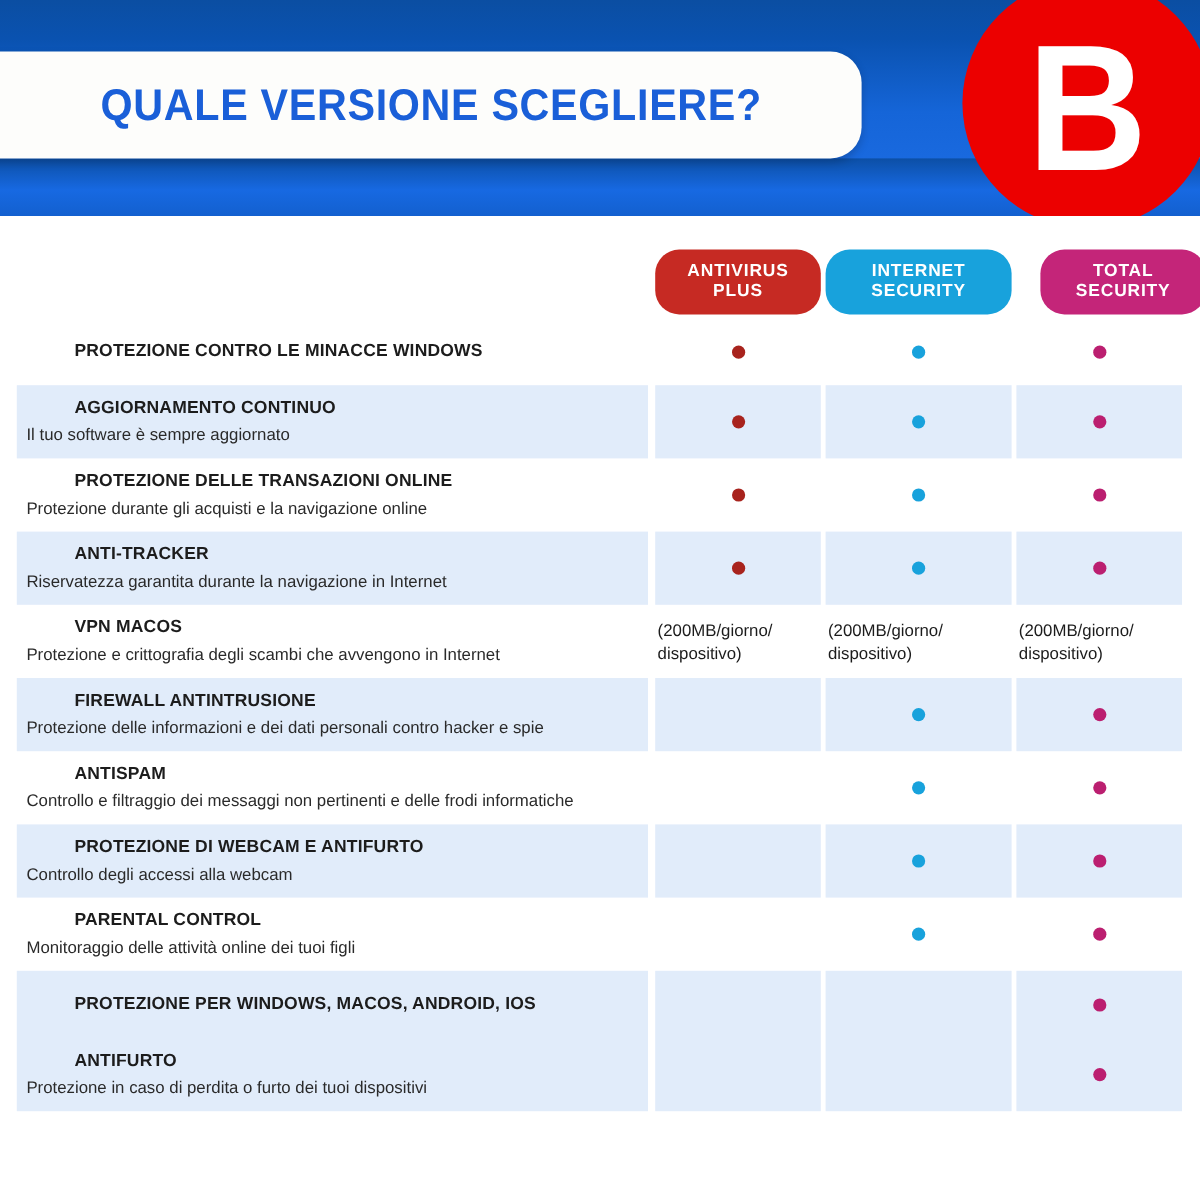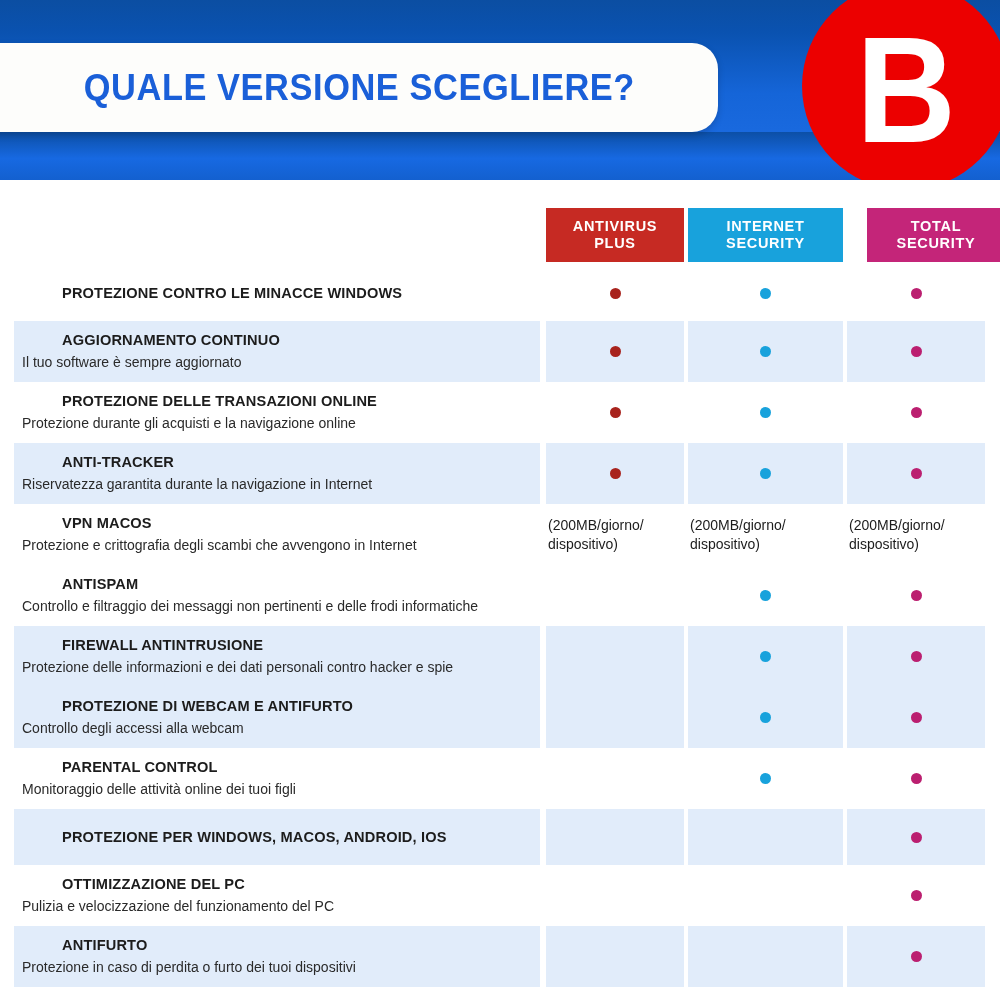--- a/index.html
+++ b/index.html
@@ -94,20 +94,21 @@
     display: flex;
     flex-direction: column;
     align-items: center;
     justify-content: center;
     color: #ffffff;
     font-size: 14.5px;
     font-weight: 700;
     letter-spacing: 0.7px;
     line-height: 17px;
     text-align: right;
+    border-radius: 20px;
   }
   .col-head.c0 { left: 546px; width: 138px; background: #c62a23; }
   .col-head.c1 { left: 688px; width: 155px; background: #18a2dc; }
   .col-head.c2 { left: 847px; width: 138px; background: #c42579; margin-left: 20px; }
 
   .rows {
     position: absolute;
     left: 0; top: 85px;
     width: 1000px;
   }
@@ -306,20 +307,41 @@
             <div class="cell-text">(200MB/giorno/ dispositivo)</div>
           </div>
           <div class="cell k1">
             <div class="cell-text">(200MB/giorno/ dispositivo)</div>
           </div>
           <div class="cell k2">
             <div class="cell-text">(200MB/giorno/ dispositivo)</div>
           </div>
         </div>
       </div>
+      <div class="row alt">
+        <div class="stripe-left"></div>
+        <div class="stripe-c0"></div>
+        <div class="stripe-c1"></div>
+        <div class="stripe-c2"></div>
+        <div class="row-inner">
+          <div class="feature">
+            <div class="f-title">FIREWALL ANTINTRUSIONE</div>
+            <div class="f-sub">Protezione delle informazioni e dei dati personali contro hacker e spie</div>
+          </div>
+          <div class="cell k0">
+            <span class="empty-cell"></span>
+          </div>
+          <div class="cell k1">
+            <span class="dot blue"></span>
+          </div>
+          <div class="cell k2">
+            <span class="dot magenta"></span>
+          </div>
+        </div>
+      </div>
       <div class="row plain">
         <div class="row-inner">
           <div class="feature">
             <div class="f-title">ANTISPAM</div>
             <div class="f-sub">Controllo e filtraggio dei messaggi non pertinenti e delle frodi informatiche</div>
           </div>
           <div class="cell k0">
             <span class="empty-cell"></span>
           </div>
           <div class="cell k1">
@@ -330,41 +352,20 @@
           </div>
         </div>
       </div>
       <div class="row alt">
         <div class="stripe-left"></div>
         <div class="stripe-c0"></div>
         <div class="stripe-c1"></div>
         <div class="stripe-c2"></div>
         <div class="row-inner">
           <div class="feature">
-            <div class="f-title">FIREWALL ANTINTRUSIONE</div>
-            <div class="f-sub">Protezione delle informazioni e dei dati personali contro hacker e spie</div>
-          </div>
-          <div class="cell k0">
-            <span class="empty-cell"></span>
-          </div>
-          <div class="cell k1">
-            <span class="dot blue"></span>
-          </div>
-          <div class="cell k2">
-            <span class="dot magenta"></span>
-          </div>
-        </div>
-      </div>
-      <div class="row alt">
-        <div class="stripe-left"></div>
-        <div class="stripe-c0"></div>
-        <div class="stripe-c1"></div>
-        <div class="stripe-c2"></div>
-        <div class="row-inner">
-          <div class="feature">
             <div class="f-title">PROTEZIONE DI WEBCAM E ANTIFURTO</div>
             <div class="f-sub">Controllo degli accessi alla webcam</div>
           </div>
           <div class="cell k0">
             <span class="empty-cell"></span>
           </div>
           <div class="cell k1">
             <span class="dot blue"></span>
           </div>
           <div class="cell k2">
@@ -402,37 +403,20 @@
             <span class="empty-cell"></span>
           </div>
           <div class="cell k1">
             <span class="empty-cell"></span>
           </div>
           <div class="cell k2">
             <span class="dot magenta"></span>
           </div>
         </div>
       </div>
-      <div class="row plain">
-        <div class="row-inner">
-          <div class="feature">
-            <div class="f-title">OTTIMIZZAZIONE DEL PC</div>
-            <div class="f-sub">Pulizia e velocizzazione del funzionamento del PC</div>
-          </div>
-          <div class="cell k0">
-            <span class="empty-cell"></span>
-          </div>
-          <div class="cell k1">
-            <span class="empty-cell"></span>
-          </div>
-          <div class="cell k2">
-            <span class="dot magenta"></span>
-          </div>
-        </div>
-      </div>
       <div class="row alt">
         <div class="stripe-left"></div>
         <div class="stripe-c0"></div>
         <div class="stripe-c1"></div>
         <div class="stripe-c2"></div>
         <div class="row-inner">
           <div class="feature">
             <div class="f-title">ANTIFURTO</div>
             <div class="f-sub">Protezione in caso di perdita o furto dei tuoi dispositivi</div>
           </div>

